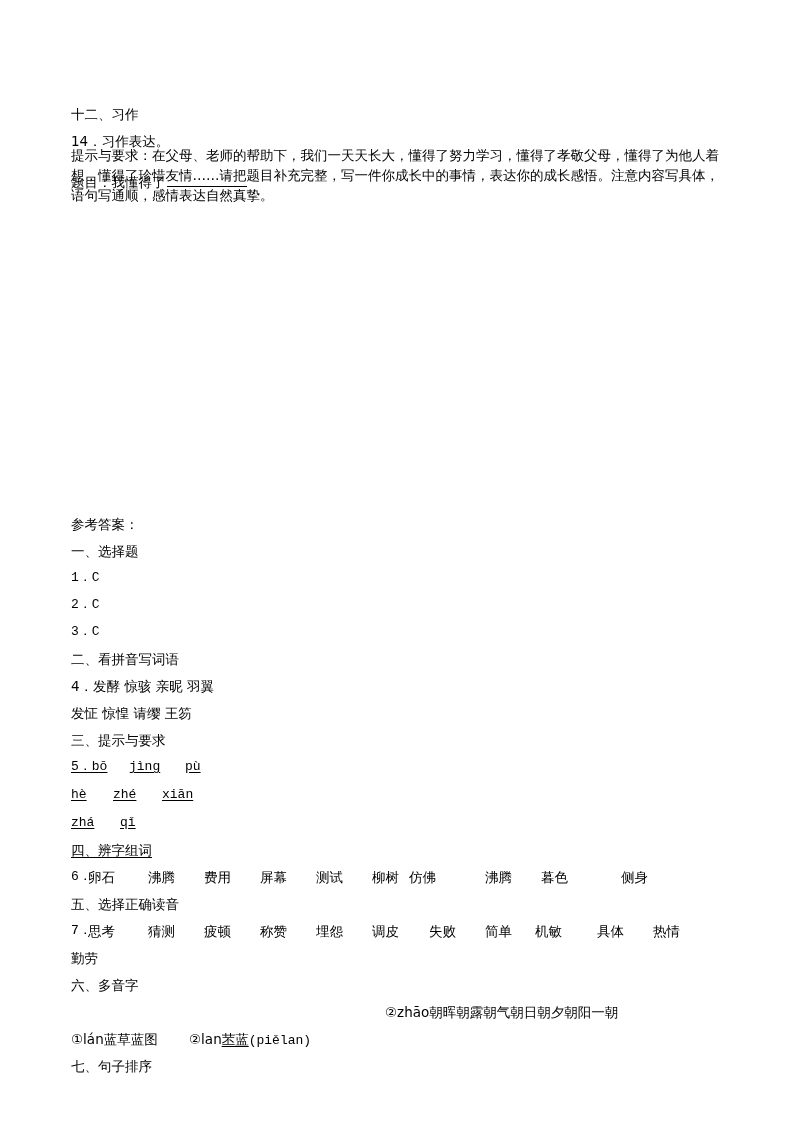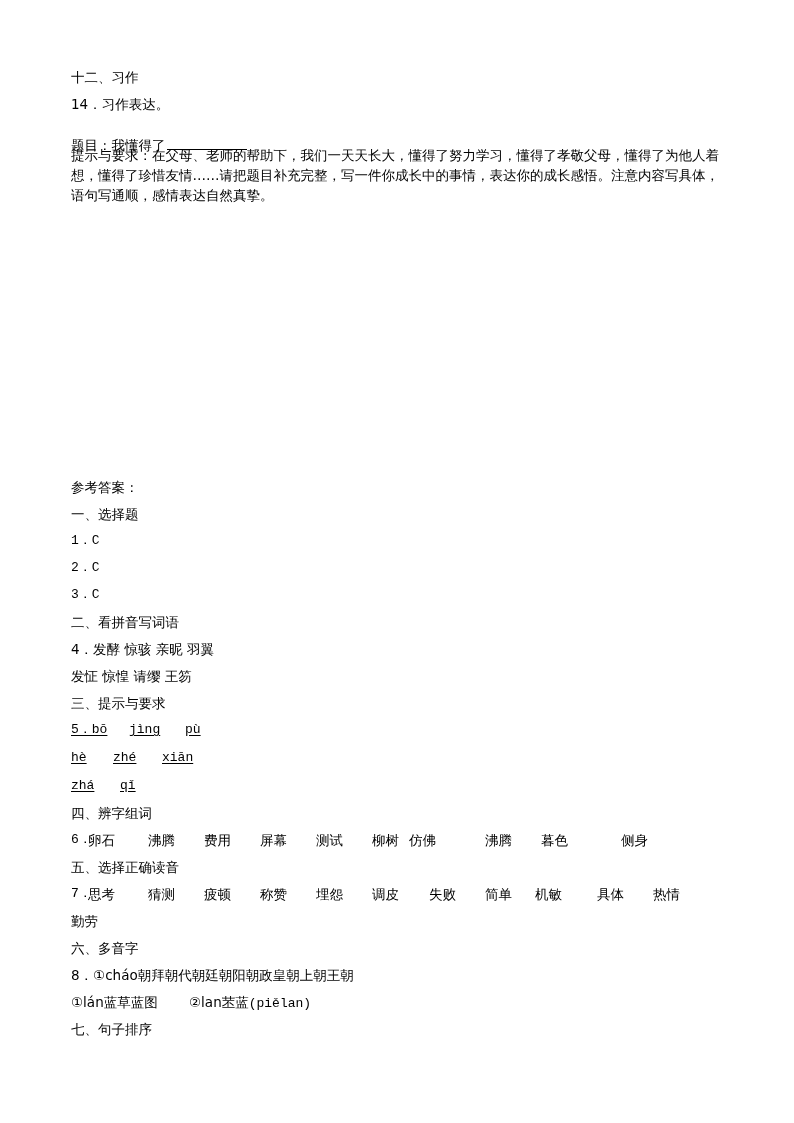--- a/index.html
+++ b/index.html
@@ -2,25 +2,25 @@
 <html><head>
   <meta charset="utf-8">
   <style>
     html, body { margin: 0; padding: 0; background: #ffffff; }
     body {
       width: 794px; height: 1123px; position: relative; overflow: hidden;
       font-family: "DejaVu Sans", "Liberation Sans", sans-serif;
       color: #000000; font-size: 13.5px;
     }
     .page { position: absolute; left: 71px; top: 0; width: 660px; }
-    .line { position: absolute; left: 0; white-space: nowrap; line-height: 18px; height: 18px; }
+    .line { position: absolute; left: 0; white-space: nowrap; line-height: 18px; height: 18px; margin-top: 37px; }
     .mono { font-family: "Liberation Mono", "DejaVu Sans Mono", monospace; font-size: 13px; }
     .blank { display: inline-block; width: 80px; border-bottom: 1px solid #000; height: 13px; vertical-align: baseline; margin-left: 1px; }
     .para { position: absolute; left: 0; width: 650px; line-height: 20px; white-space: normal; }
-    .u { text-underline-offset: 2px; }
+    .u { text-decoration: underline; text-underline-offset: 2px; }
     .cell { position: absolute; top: 0; white-space: nowrap; }
     .py { position: absolute; top: 0; white-space: nowrap; text-decoration: underline; text-underline-offset: 2px; font-family: "Liberation Mono", "DejaVu Sans Mono", monospace; font-size: 13px; }
   </style>
 </head>
 <body>
 
 <div class="page">
 
   <div class="line" style="top:68px">十二、习作</div>
   <div class="line" style="top:95px">14．习作表达。</div>
@@ -83,21 +83,21 @@
     <span class="cell" style="left:358px">失败</span>
     <span class="cell" style="left:414px">简单</span>
     <span class="cell" style="left:464px">机敏</span>
     <span class="cell" style="left:526px">具体</span>
     <span class="cell" style="left:582px">热情</span>
   </div>
   <div class="line" style="top:912px">勤劳</div>
 
   <div class="line" style="top:939px">六、多音字</div>
   <div class="line" style="top:966px; width:660px">
-    <span class="cell" style="left:0">8．①cháo朝拜朝代朝廷朝阳朝政皇朝上朝王朝</span>
+    <span class="cell" style="left:314px">②zhāo朝晖朝露朝气朝日朝夕朝阳一朝</span>
   </div>
   <div class="line" style="top:993px; width:660px">
     <span class="cell" style="left:0">①lán蓝草蓝图</span>
     <span class="cell" style="left:118px"><span>②lan</span><span class="u">苤蓝</span><span class="mono">(piělan)</span></span>
   </div>
 
   <div class="line" style="top:1020px">七、句子排序</div>
 
 </div>
 

